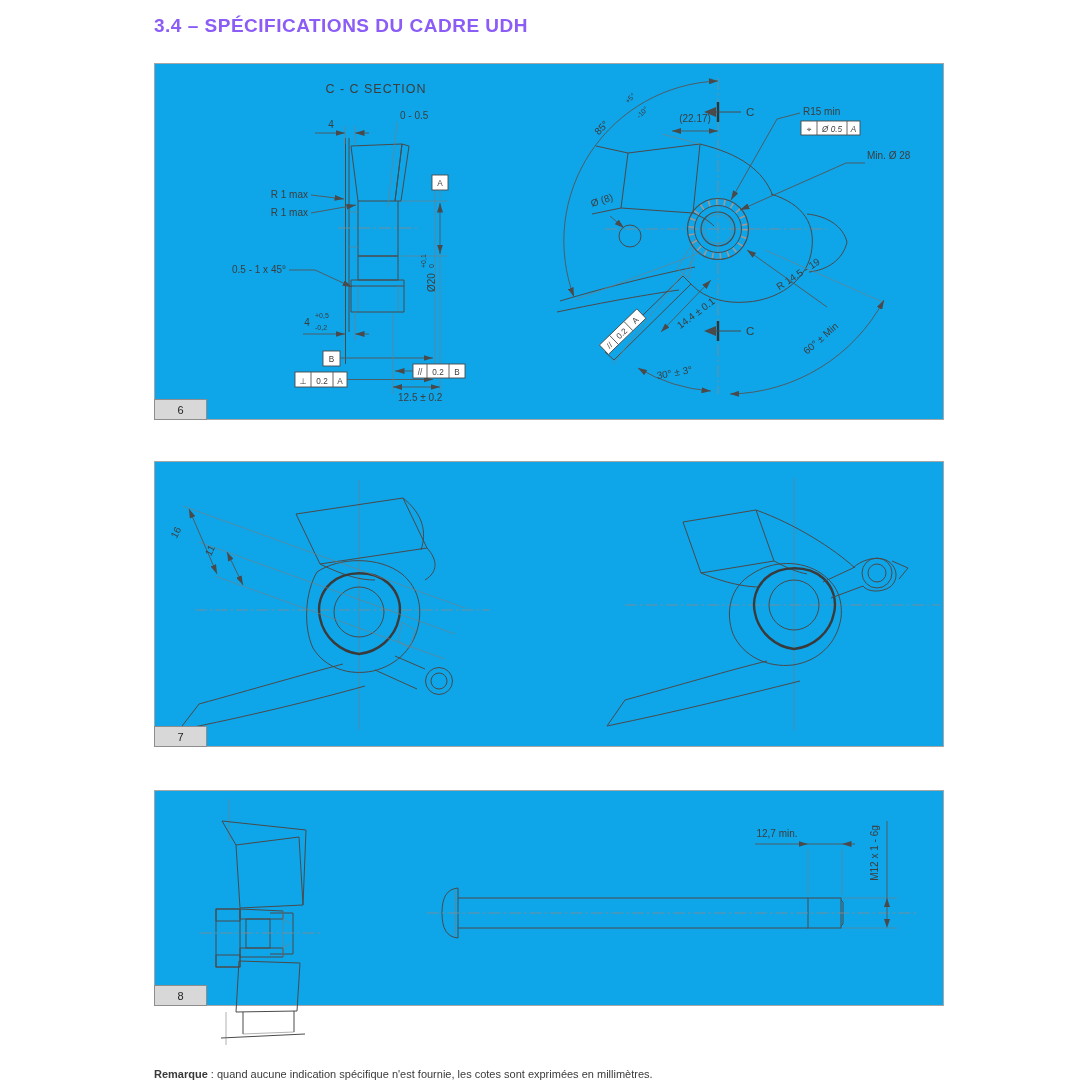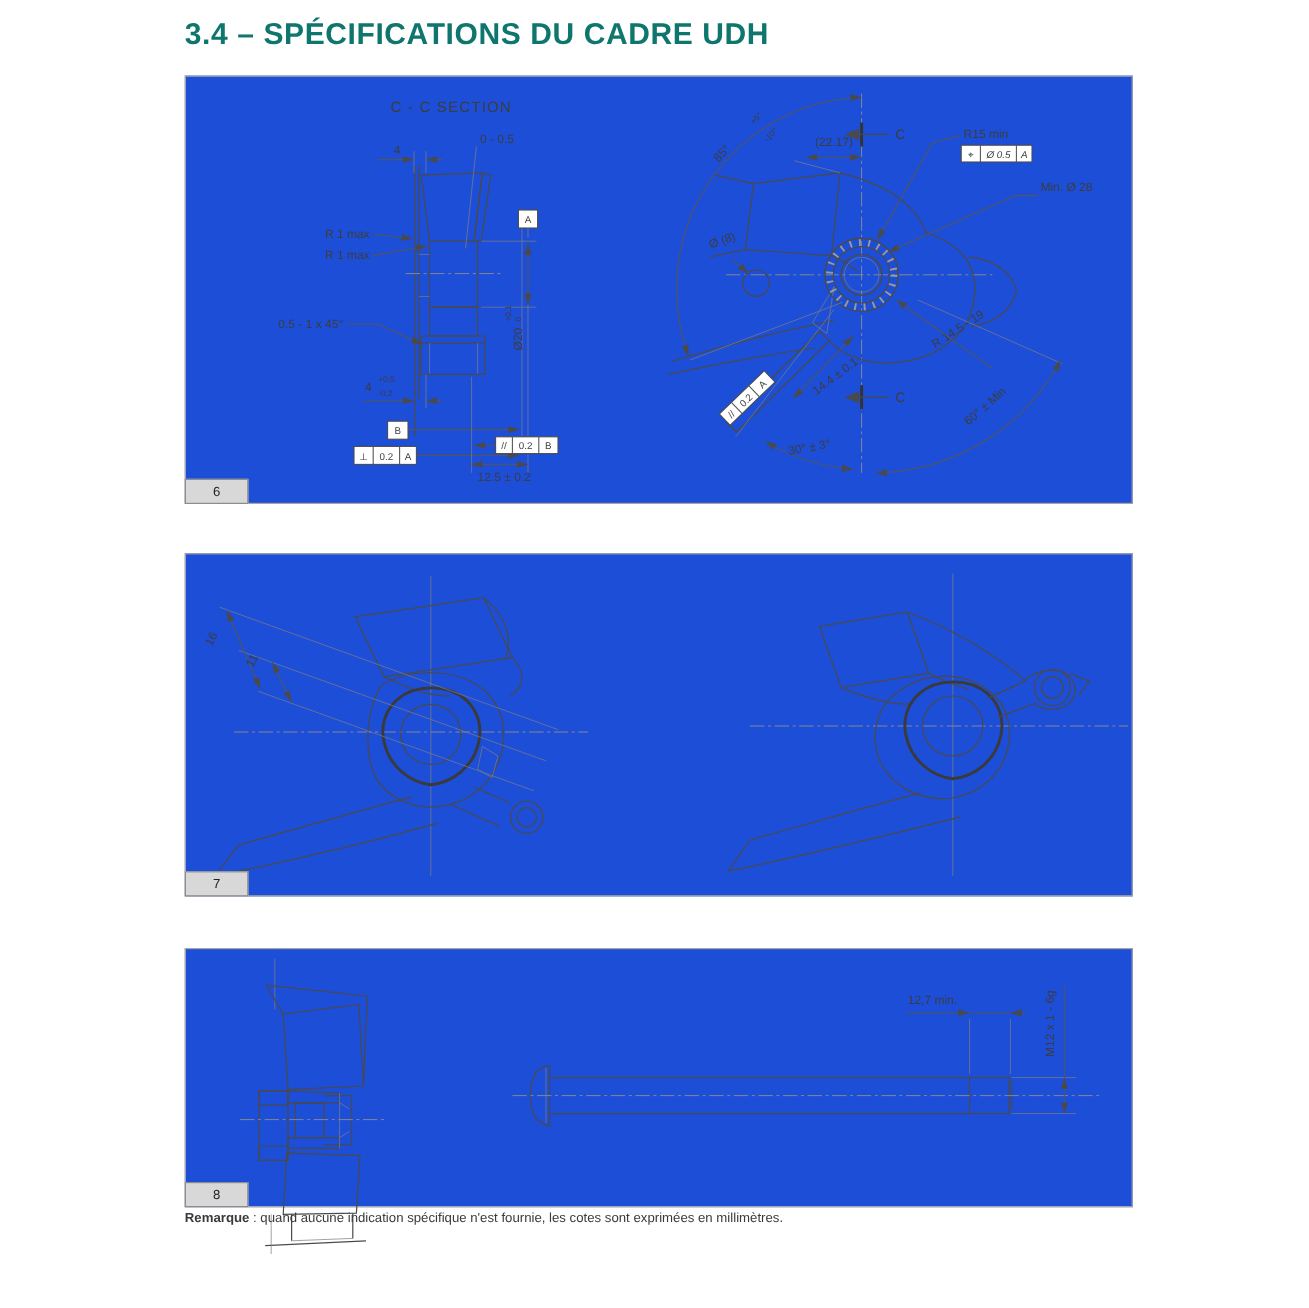--- a/index.html
+++ b/index.html
@@ -1,28 +1,28 @@
 <!DOCTYPE html>
 <html><head>
 <meta charset="utf-8">
 <style>
   html,body{margin:0;padding:0}
   body{width:1091px;height:1090px;background:#ffffff;position:relative;overflow:hidden;
        font-family:"Liberation Sans",sans-serif}
-  .h1{position:absolute;left:154px;top:15px;font-size:25px;font-weight:bold;
-      letter-spacing:.5px;color:#0f766e;white-space:nowrap}
+  .h1{position:absolute;left:154px;top:15px;font-size:19px;font-weight:bold;
+      letter-spacing:.5px;color:#8b5cf6;white-space:nowrap}
   .figure{position:absolute;left:154px;width:790px;border:1px solid #a6a6a6;
-          background:#1d4ed8;box-sizing:border-box}
+          background:#0ea5e9;box-sizing:border-box}
   #fig6{top:63px;height:357px}
   #fig7{top:461px;height:286px}
   #fig8{top:790px;height:216px}
   .tab{position:absolute;left:-1px;bottom:-1px;width:53px;height:21px;background:#d8d8d8;
        border:1px solid #8d8d8d;box-sizing:border-box;display:flex;align-items:center;
        justify-content:center;font-size:11px;color:#222}
-  .note{position:absolute;left:154px;top:1009px;font-size:11px;color:#3a3a3a}
+  .note{position:absolute;left:154px;top:1068px;font-size:11px;color:#3a3a3a}
   .note b{font-weight:bold}
   svg{display:block}
   svg text{font-family:"Liberation Sans",sans-serif;fill:#3d3d3d}
   .t12{font-size:12.5px;letter-spacing:1px}
   .t11{font-size:11.5px}
   .t10{font-size:10px}
   .t8{font-size:8.2px}
   .t7{font-size:7px}
   .ln{stroke:#4a4a4a;stroke-width:1;fill:none}
   .lt{stroke:#4a4a4a;stroke-width:1.2;fill:none}

